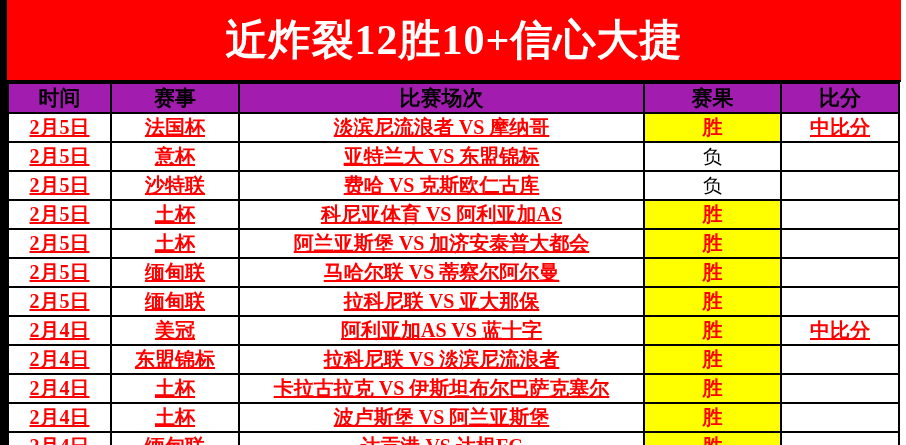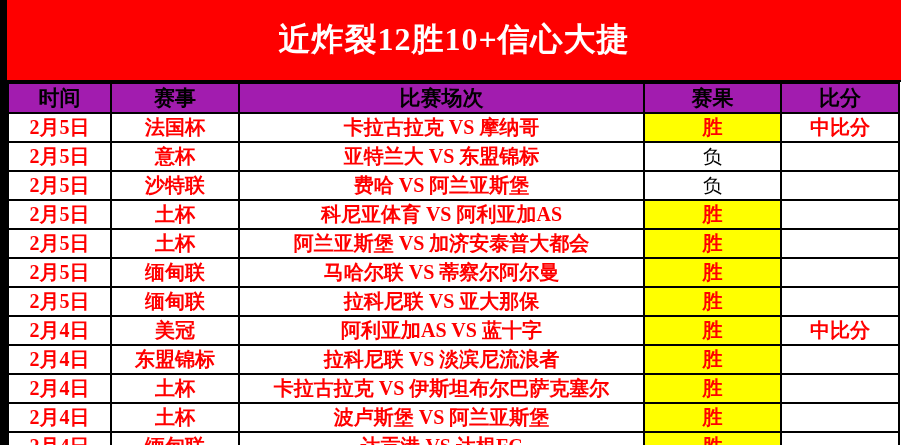--- a/index.html
+++ b/index.html
@@ -13,21 +13,21 @@
     font-family:"Liberation Serif","DejaVu Serif",serif;
   }
   .banner{
     width:894px;height:80px;
     background:#fe0000;
     border-bottom:2px solid #000000;
     display:flex;align-items:center;justify-content:center;
   }
   .banner-title{
     color:#ffffff;
-    font-size:32px;
+    font-size:42px;
     font-weight:bold;
     letter-spacing:1px;
     white-space:nowrap;
   }
   table.results{
     width:891px;
     border-collapse:collapse;
     table-layout:fixed;
   }
   table.results td,table.results th{
@@ -43,20 +43,21 @@
     background:#a21caf;
     color:#000000;
     font-size:21px;
     font-weight:bold;
   }
   tr.data-row{height:27.75px;}
   td.date-cell,td.league-cell,td.match-cell,td.score-cell{
     color:#ff0000;
     font-weight:bold;
     font-size:20px;
+    text-decoration:underline;
   }
   td.result-cell{font-size:20px;}
   td.result-cell.win{
     background:#ffff00;
     color:#ff0000;
     font-weight:bold;
   }
   td.result-cell.loss{
     background:#ffffff;
     color:#000000;
@@ -87,35 +88,35 @@
         <th>赛事</th>
         <th>比赛场次</th>
         <th>赛果</th>
         <th>比分</th>
       </tr>
     </thead>
     <tbody>
       <tr class="data-row">
         <td class="date-cell">2月5日</td>
         <td class="league-cell">法国杯</td>
-        <td class="match-cell">卡拉古拉克 VS 摩纳哥</td>
+        <td class="match-cell">淡滨尼流浪者 VS 摩纳哥</td>
         <td class="result-cell win">胜</td>
         <td class="score-cell">中比分</td>
       </tr>
       <tr class="data-row">
         <td class="date-cell">2月5日</td>
         <td class="league-cell">意杯</td>
         <td class="match-cell">亚特兰大 VS 东盟锦标</td>
         <td class="result-cell loss">负</td>
         <td class="score-cell"></td>
       </tr>
       <tr class="data-row">
         <td class="date-cell">2月5日</td>
         <td class="league-cell">沙特联</td>
-        <td class="match-cell">费哈 VS 阿兰亚斯堡</td>
+        <td class="match-cell">费哈 VS 克斯欧仁古库</td>
         <td class="result-cell loss">负</td>
         <td class="score-cell"></td>
       </tr>
       <tr class="data-row">
         <td class="date-cell">2月5日</td>
         <td class="league-cell">土杯</td>
         <td class="match-cell">科尼亚体育 VS 阿利亚加AS</td>
         <td class="result-cell win">胜</td>
         <td class="score-cell"></td>
       </tr>

